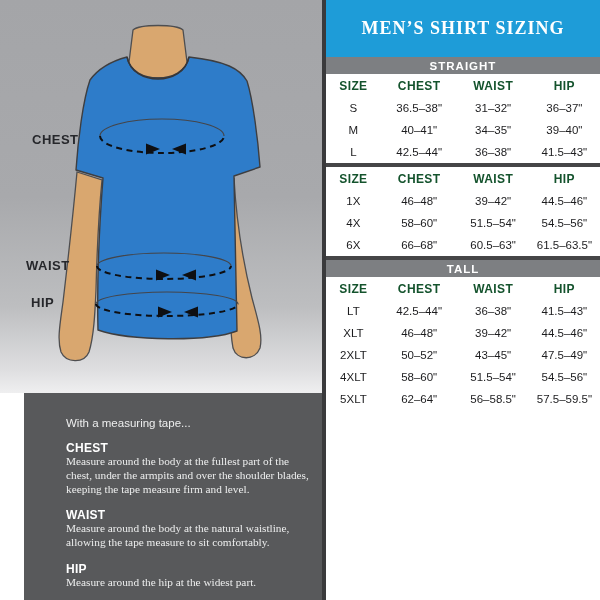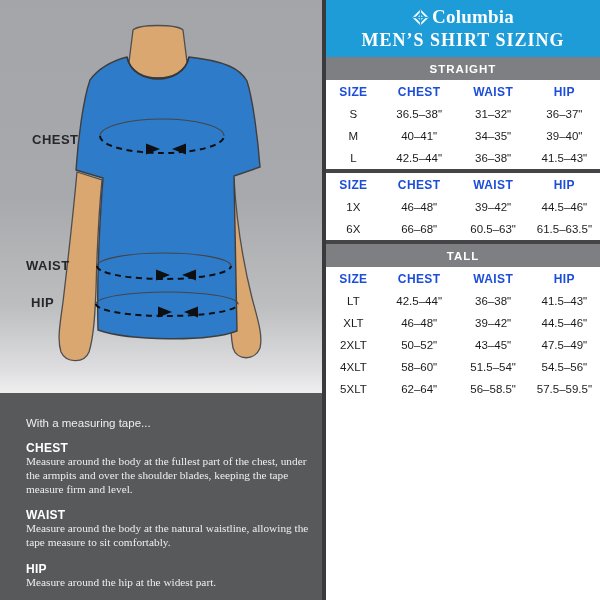--- a/index.html
+++ b/index.html
@@ -4,38 +4,38 @@
 <style>
   html,body{margin:0;padding:0;}
   body{width:600px;height:600px;font-family:"Liberation Sans",sans-serif;background:#fff;}
   .app{width:600px;height:600px;display:flex;overflow:hidden;}
 
   
   .left-panel{width:322px;display:flex;flex-direction:column;flex:none;}
   .figure-area{height:393px;position:relative;flex:none;
     background:linear-gradient(180deg,#A4A5A8 0%,#A8A9AC 50%,#BDBEC0 78%,#DEDEE0 94%,#EFEFF0 100%);}
   .figure-area svg{display:block;}
-  .instructions{flex:1;background:#58595B;color:#EDEEEE;padding:24px 10px 0 26px;box-sizing:border-box;}
+  .instructions{flex:1;background:#58595B;color:#EDEEEE;padding:24px 10px 0 42px;box-sizing:border-box;margin-left:24px;}
   .instr-intro{font-size:11.5px;margin:0 0 4px 0;}
   .instr-block{margin-top:12px;}
   .instr-heading{font-weight:bold;color:#FFFFFF;font-size:12px;letter-spacing:.3px;}
   .instr-body{font-size:11.3px;line-height:1.22;max-width:292px;font-family:Liberation Serif, serif;}
 
   
   .right-panel{flex:1;background:#fff;border-left:4px solid #3A3A3C;display:flex;flex-direction:column;}
   .blue-header{height:57px;flex:none;background:#1E9CD8;display:flex;flex-direction:column;
     align-items:center;justify-content:center;gap:2px;}
   .brand-row{display:flex;align-items:center;gap:3px;}
   .wordmark{font-family:"Liberation Serif",serif;font-weight:bold;font-size:19px;color:#FAFDFF;letter-spacing:.2px;}
   .header-title{color:#FFFFFF;font-weight:bold;font-size:18px;letter-spacing:1px;font-family:Liberation Serif, serif;}
-  .section-bar{height:23px;flex:none;background:#7D7F82;color:#FFFFFF;font-weight:bold;font-size:11.5px;
+  .section-bar{height:17px;flex:none;background:#7D7F82;color:#FFFFFF;font-weight:bold;font-size:11.5px;
     letter-spacing:1px;display:flex;align-items:center;justify-content:center;}
   .shadow-band{height:4px;flex:none;background:#454547;}
   table.size-table{width:100%;border-collapse:collapse;table-layout:fixed;}
-  table.size-table th{height:23px;font-size:12px;font-weight:bold;color:#1d4ed8;letter-spacing:.4px;text-align:center;padding:0;}
+  table.size-table th{height:23px;font-size:12px;font-weight:bold;color:#14532d;letter-spacing:.4px;text-align:center;padding:0;}
   table.size-table td{height:22px;font-size:11.5px;color:#1C1C1E;text-align:center;padding:0;}
   table.size-table col.c-size{width:20%;}
   table.size-table col.c-chest{width:28%;}
   table.size-table col.c-waist{width:26%;}
   table.size-table col.c-hip{width:26%;}
 </style>
 </head>
 <body>
 
 <div class="app">
@@ -85,29 +85,20 @@
       </div>
       <div class="instr-block">
         <div class="instr-heading">HIP</div>
         <div class="instr-body">Measure around the hip at the widest part.</div>
       </div>
     </div>
   </div>
 
   <div class="right-panel">
     <div class="blue-header">
-      <div class="brand-row">
-        <svg width="17" height="17" viewBox="0 0 20 20">
-          <path d="M10 2 L18 10 L10 18 L2 10 Z" fill="none" stroke="#FAFDFF" stroke-width="2.2"></path>
-          <path d="M10 6.5 L13.5 10 L10 13.5 L6.5 10 Z" fill="#FAFDFF"></path>
-          <line x1="1" y1="10" x2="19" y2="10" stroke="#1E9CD8" stroke-width="1.6"></line>
-          <line x1="10" y1="1" x2="10" y2="19" stroke="#1E9CD8" stroke-width="1.6"></line>
-        </svg>
-        <span class="wordmark">Columbia</span>
-      </div>
       <div class="header-title">MEN’S SHIRT SIZING</div>
     </div>
     <div id="tables-container">
         <div class="section-bar">STRAIGHT</div>
         <table class="size-table">
           <colgroup>
             <col class="c-size">
             <col class="c-chest">
             <col class="c-waist">
             <col class="c-hip">
@@ -158,20 +149,26 @@
             </tr>
           </thead>
           <tbody>
             <tr>
               <td>1X</td>
               <td>46–48"</td>
               <td>39–42"</td>
               <td>44.5–46"</td>
             </tr>
             <tr>
+              <td>4X</td>
+              <td>58–60"</td>
+              <td>51.5–54"</td>
+              <td>54.5–56"</td>
+            </tr>
+            <tr>
               <td>6X</td>
               <td>66–68"</td>
               <td>60.5–63"</td>
               <td>61.5–63.5"</td>
             </tr>
           </tbody>
         </table>
         <div class="shadow-band"></div>
         <div class="section-bar">TALL</div>
         <table class="size-table">

